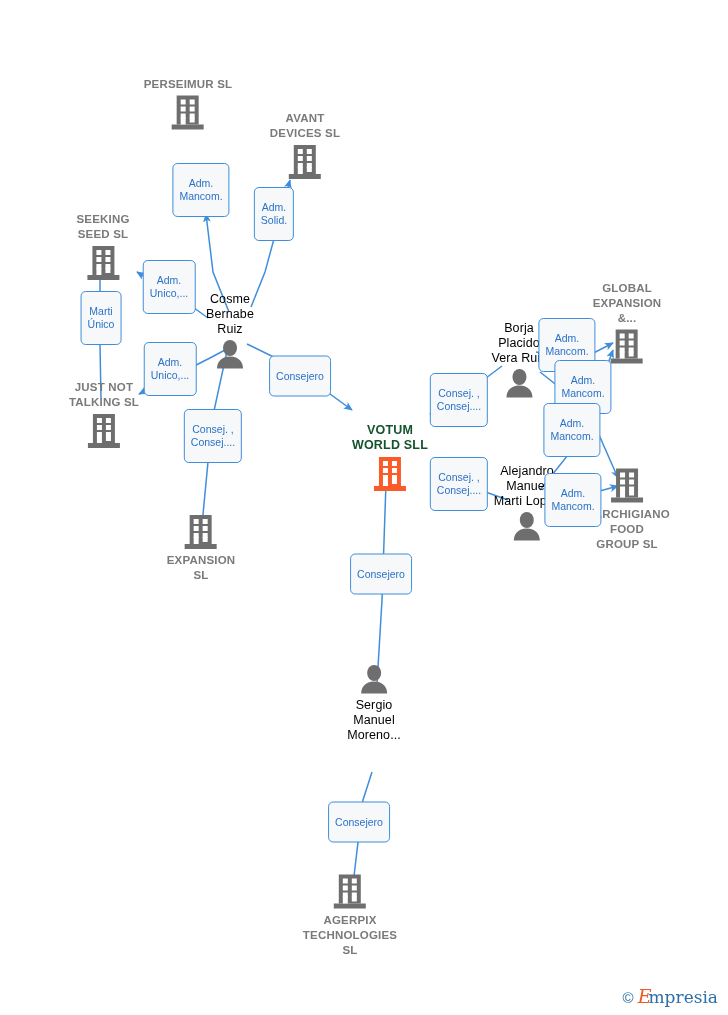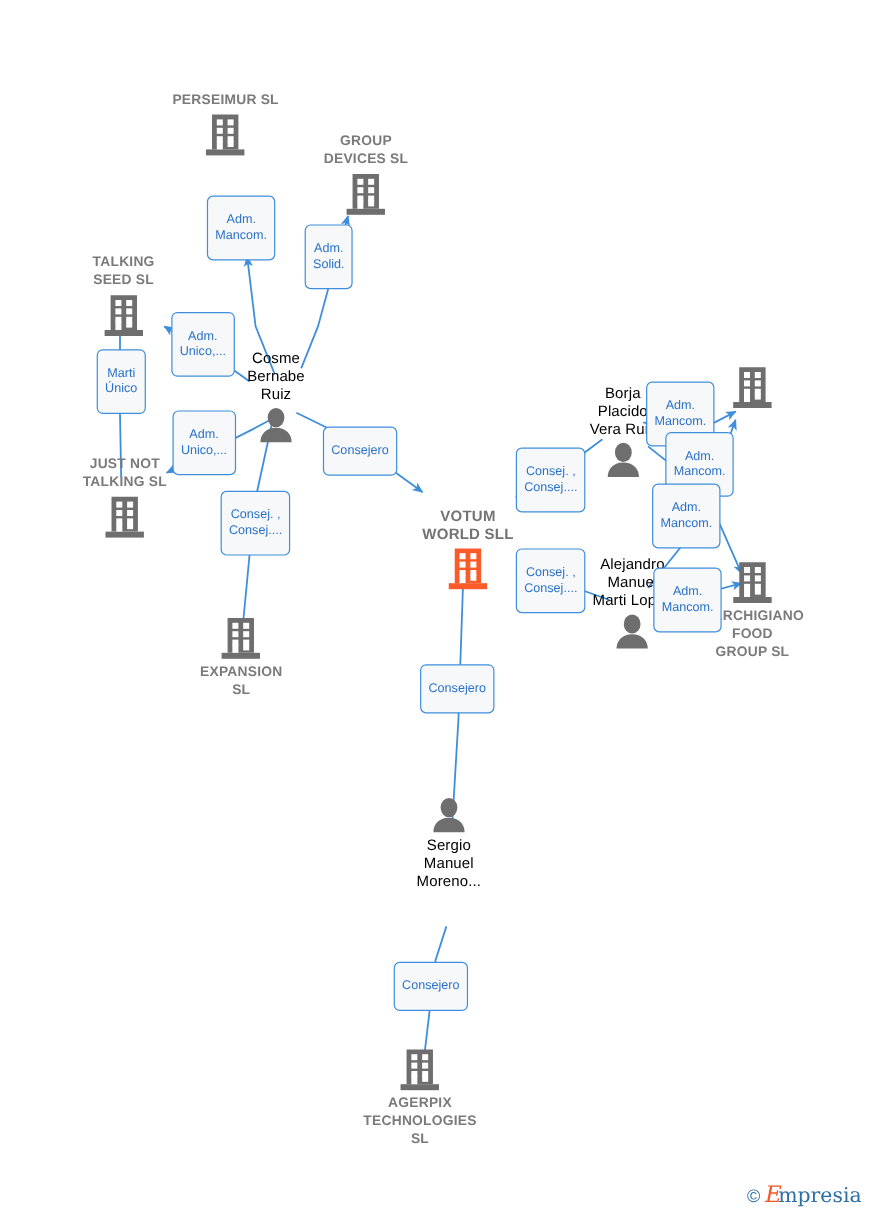--- a/index.html
+++ b/index.html
@@ -56,21 +56,21 @@
     letter-spacing: 0.1px;
   }
   .node.label-above {
     flex-direction: column-reverse;
   }
   .node.label-above .node-label {
     margin-top: 0;
     margin-bottom: 2px;
   }
   .node.central .node-label {
-    color: #737373;
+    color: #14532d;
     font-size: 12.5px;
     font-weight: bold;
   }
   .edge-label {
     position: absolute;
     transform: translate(-50%, -50%);
     background: #f7f8f9;
     border: 1.4px solid #3f8edc;
     border-radius: 5px;
     color: #2a72c9;
@@ -166,39 +166,39 @@
               <rect x="11" y="6" width="5" height="5" fill="#ffffff"></rect>
               <rect x="20" y="6" width="5" height="5" fill="#ffffff"></rect>
               <rect x="11" y="13" width="5" height="5" fill="#ffffff"></rect>
               <rect x="20" y="13" width="5" height="5" fill="#ffffff"></rect>
               <rect x="11" y="20" width="5" height="5" fill="#ffffff"></rect>
               <rect x="20" y="20" width="5" height="5" fill="#ffffff"></rect>
               <rect x="11" y="24" width="5" height="7" fill="#ffffff"></rect>
               <rect x="20" y="24" width="5" height="5" fill="#ffffff"></rect>
             </g>
           </svg></div>
-        <div class="node-label">GROUP
+        <div class="node-label">AVANT
 DEVICES  SL</div>
       </div>
       <div class="node label-above" style="left: 103px; top: 247px;">
         <div class="icon-wrap"><svg width="36" height="38" viewBox="0 0 36 38">
             <g fill="#6e6e6e">
               <path d="M7 2 H29 V31 H7 Z"></path>
               <rect x="2" y="31" width="32" height="5"></rect>
               <rect x="11" y="6" width="5" height="5" fill="#ffffff"></rect>
               <rect x="20" y="6" width="5" height="5" fill="#ffffff"></rect>
               <rect x="11" y="13" width="5" height="5" fill="#ffffff"></rect>
               <rect x="20" y="13" width="5" height="5" fill="#ffffff"></rect>
               <rect x="11" y="20" width="5" height="5" fill="#ffffff"></rect>
               <rect x="20" y="20" width="5" height="5" fill="#ffffff"></rect>
               <rect x="11" y="24" width="5" height="7" fill="#ffffff"></rect>
               <rect x="20" y="24" width="5" height="5" fill="#ffffff"></rect>
             </g>
           </svg></div>
-        <div class="node-label">TALKING
+        <div class="node-label">SEEKING
 SEED  SL</div>
       </div>
       <div class="node label-above" style="left: 104px; top: 415px; justify-content: flex-end;">
         <div class="icon-wrap"><svg width="36" height="38" viewBox="0 0 36 38">
             <g fill="#6e6e6e">
               <path d="M7 2 H29 V31 H7 Z"></path>
               <rect x="2" y="31" width="32" height="5"></rect>
               <rect x="11" y="6" width="5" height="5" fill="#ffffff"></rect>
               <rect x="20" y="6" width="5" height="5" fill="#ffffff"></rect>
               <rect x="11" y="13" width="5" height="5" fill="#ffffff"></rect>
@@ -238,20 +238,23 @@
               <rect x="11" y="6" width="5" height="5" fill="#ffffff"></rect>
               <rect x="20" y="6" width="5" height="5" fill="#ffffff"></rect>
               <rect x="11" y="13" width="5" height="5" fill="#ffffff"></rect>
               <rect x="20" y="13" width="5" height="5" fill="#ffffff"></rect>
               <rect x="11" y="20" width="5" height="5" fill="#ffffff"></rect>
               <rect x="20" y="20" width="5" height="5" fill="#ffffff"></rect>
               <rect x="11" y="24" width="5" height="7" fill="#ffffff"></rect>
               <rect x="20" y="24" width="5" height="5" fill="#ffffff"></rect>
             </g>
           </svg></div>
+        <div class="node-label">GLOBAL
+EXPANSION
+&amp;...</div>
       </div>
       <div class="node" style="left: 627px; top: 509px;">
         <div class="icon-wrap"><svg width="36" height="38" viewBox="0 0 36 38">
             <g fill="#6e6e6e">
               <path d="M7 2 H29 V31 H7 Z"></path>
               <rect x="2" y="31" width="32" height="5"></rect>
               <rect x="11" y="6" width="5" height="5" fill="#ffffff"></rect>
               <rect x="20" y="6" width="5" height="5" fill="#ffffff"></rect>
               <rect x="11" y="13" width="5" height="5" fill="#ffffff"></rect>
               <rect x="20" y="13" width="5" height="5" fill="#ffffff"></rect>

